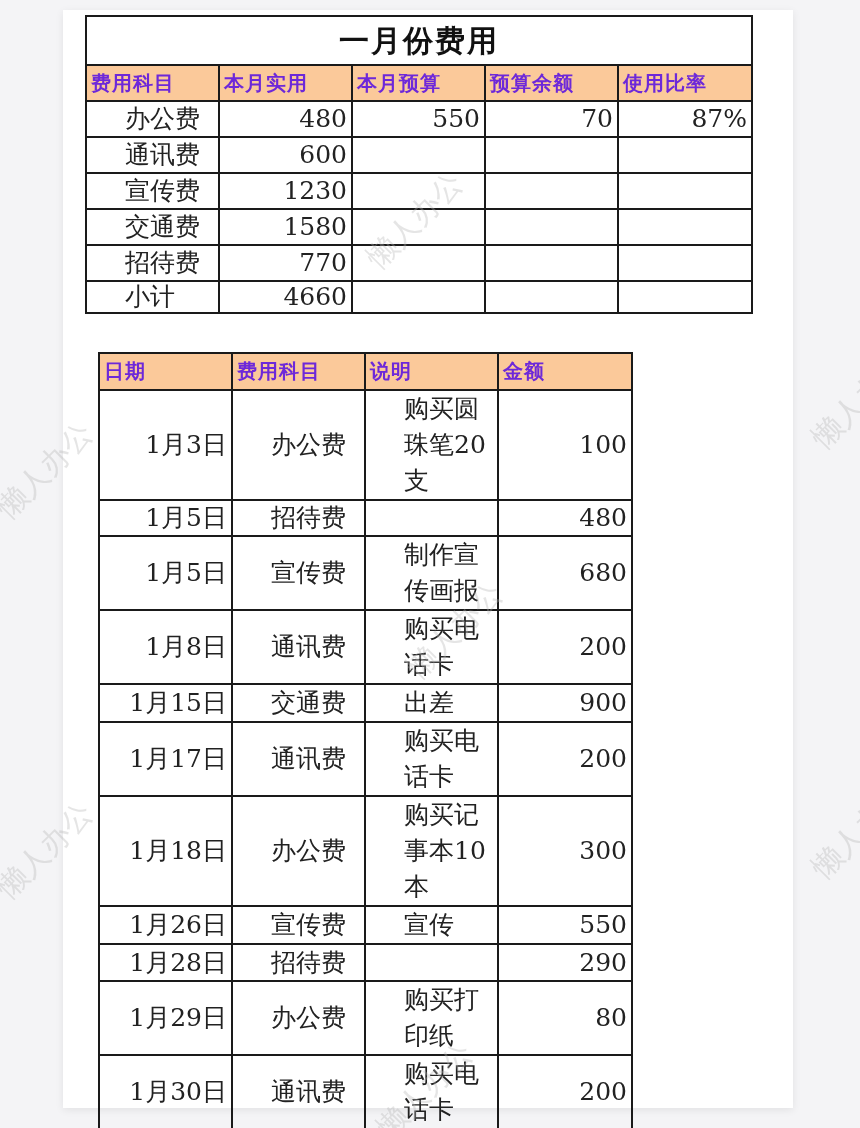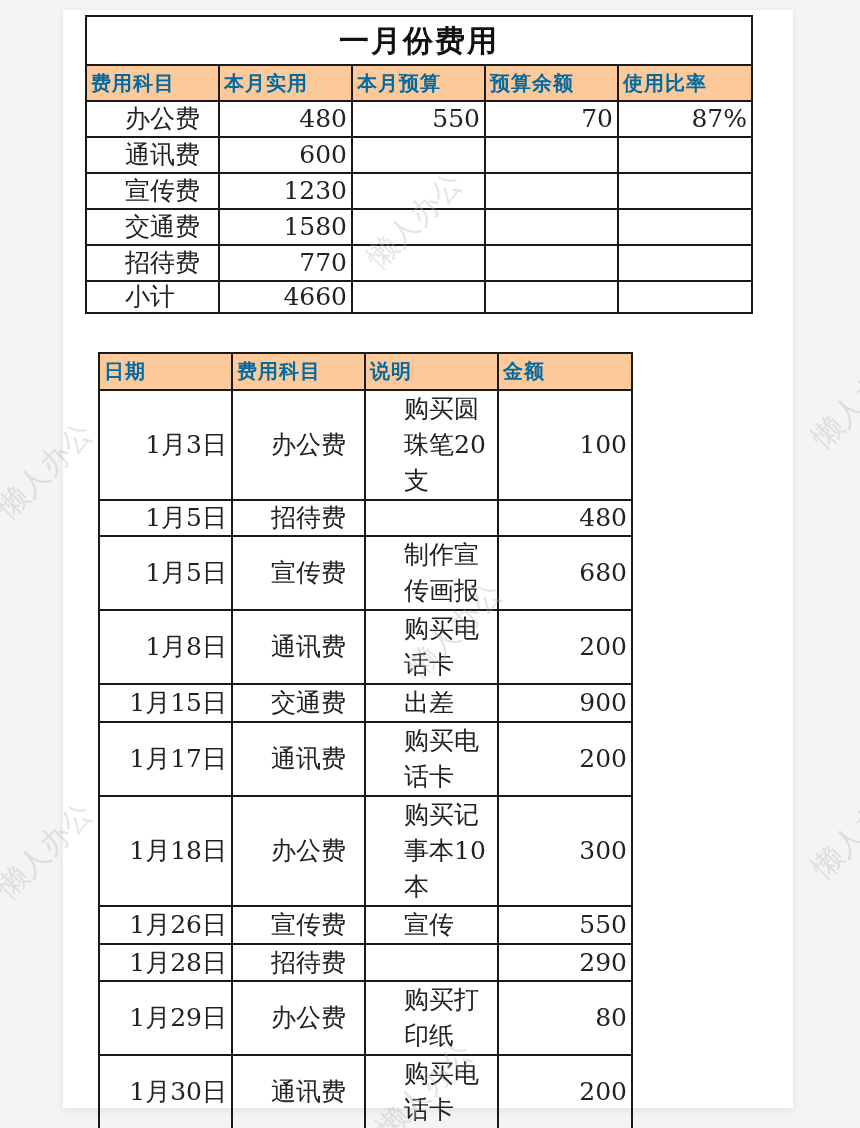--- a/index.html
+++ b/index.html
@@ -10,21 +10,21 @@
   }
   .card {
     position: absolute; left: 63px; top: 10px; width: 730px; height: 1098px;
     background: #ffffff;
     box-shadow: 0 2px 8px rgba(0,0,0,0.08);
   }
   table { border-collapse: collapse; position: absolute; table-layout: fixed; }
   td, th { border: 2px solid #1a1a1a; padding: 0 4px; box-sizing: border-box; overflow: hidden; }
   .hdr th {
     background: #fbc99a; font-family: "DejaVu Sans", sans-serif; font-weight: bold;
-    font-size: 20px; text-align: left; color: #0369a1; letter-spacing: 1px;
+    font-size: 20px; text-align: left; color: #6d28d9; letter-spacing: 1px;
   }
   .title-cell {
     text-align: center; font-family: "DejaVu Sans", sans-serif; font-weight: bold;
     font-size: 30px; color: #111; letter-spacing: 2px;
   }
   td { font-size: 25px; color: #222; line-height: 1.2; }
   td.num { text-align: right; }
   td.txt { text-align: left; padding-left: 38px; }
   td.desc { vertical-align: top; line-height: 36px; word-break: break-all; }
   .wm {

